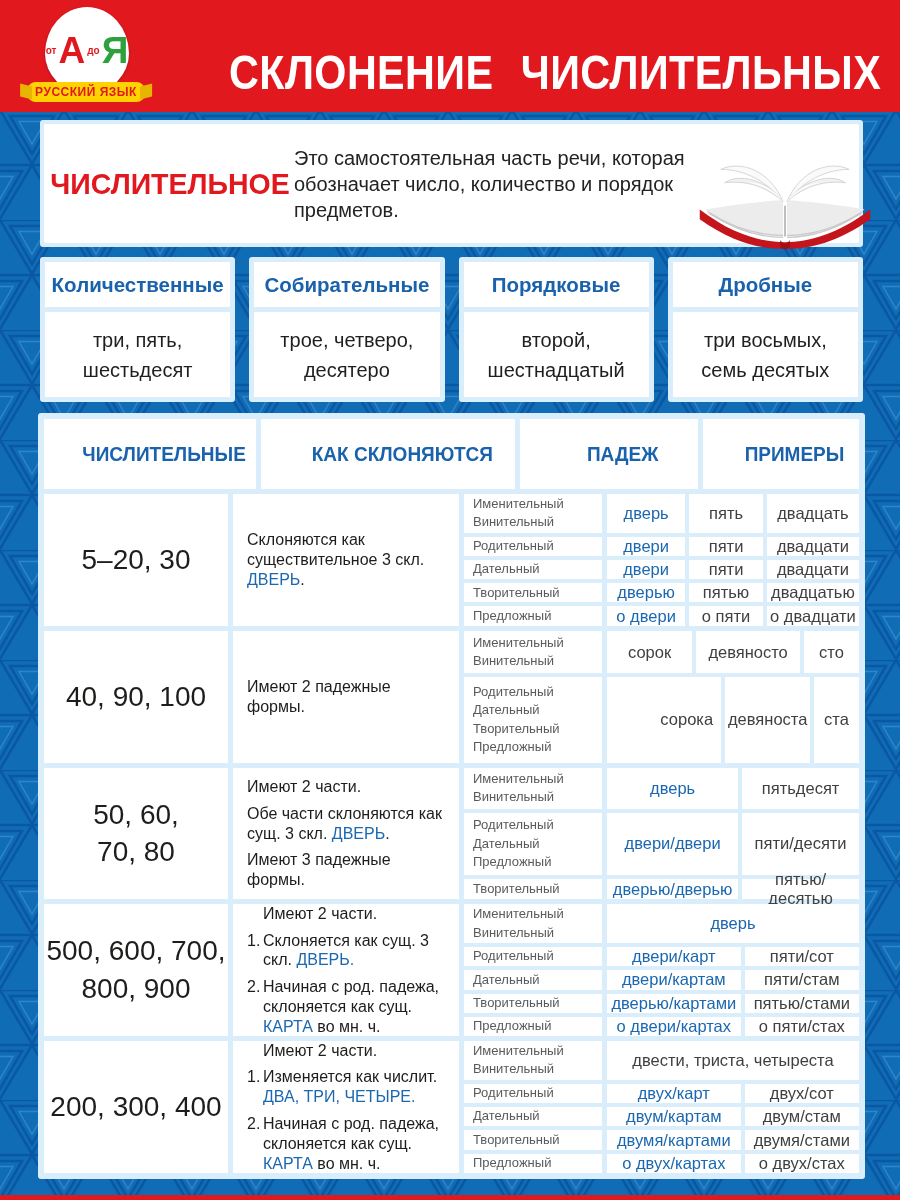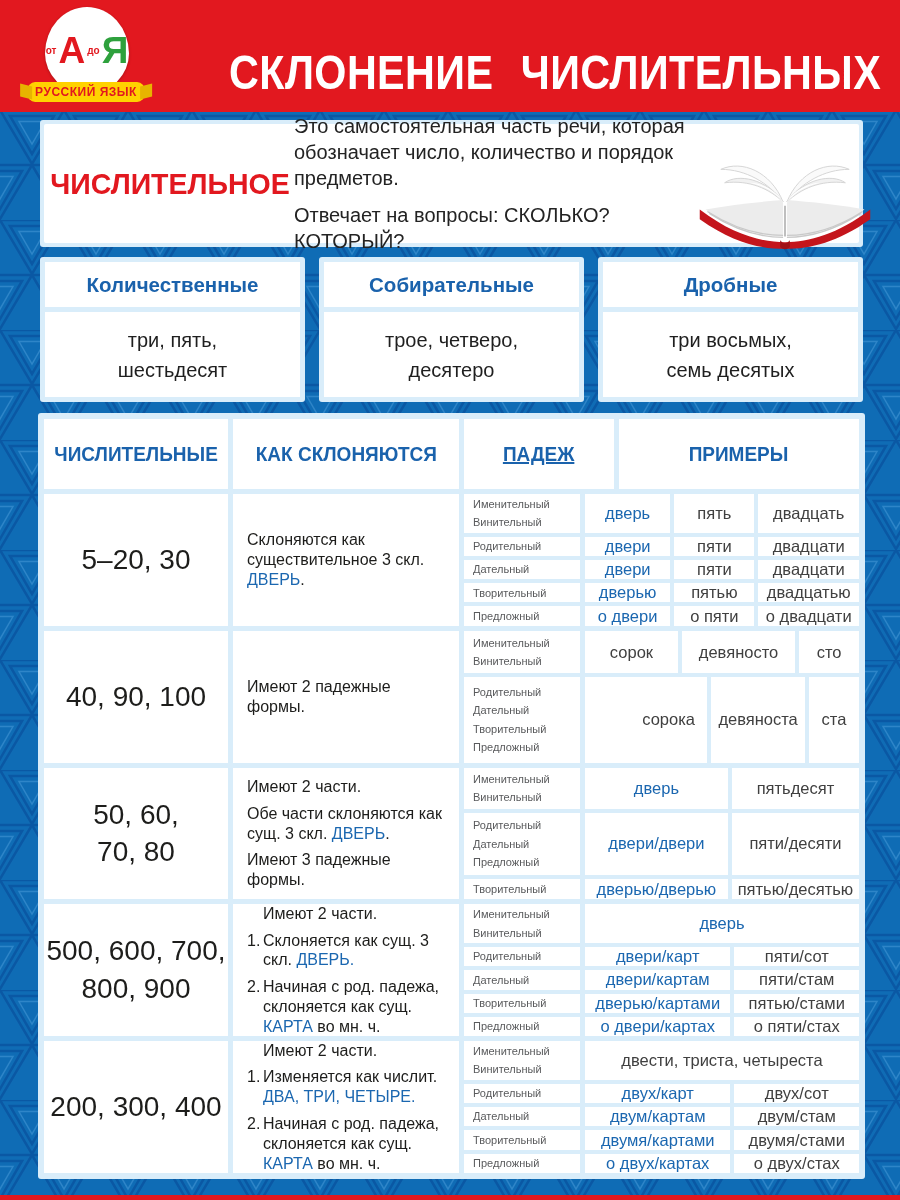--- a/index.html
+++ b/index.html
@@ -52,39 +52,39 @@
   .cat-h{background:#fff;height:45px;flex:none;display:flex;align-items:center;justify-content:center;
     color:#1a62ac;font-weight:bold;font-size:20.5px;}
   .cat-b{background:#fff;flex:1;display:flex;align-items:center;justify-content:center;text-align:center;
     font-size:20px;color:#1f1f1f;line-height:1.5;white-space:pre-line;}
 
   
   .dtable{position:absolute;left:38px;top:413px;width:827px;height:766px;background:#d9edfa;
     border-radius:3px;padding:6px;box-sizing:border-box;display:flex;flex-direction:column;gap:5px;z-index:3;}
   .thead{display:flex;gap:5px;height:70px;flex:none;}
   .th{background:#fff;display:flex;align-items:center;justify-content:center;color:#1a62ac;
-    font-weight:bold;font-size:20px;}
+    font-weight:bold;font-size:20px;padding-left:28px;}
   .th span{transform:scaleX(.95);white-space:nowrap;}
   .c1{width:184px;flex:none;}
   .c2{width:226px;flex:none;}
-  .c3{width:150px;flex:none;text-decoration:underline;}
+  .c3{width:150px;flex:none;}
   .c4{flex:1;}
   .trow{display:flex;gap:5px;flex:1;min-height:0;}
   .cell-num{width:184px;flex:none;background:#fff;display:flex;align-items:center;justify-content:center;
     text-align:center;font-size:28px;color:#1d1d1b;white-space:pre-line;line-height:1.35;}
   .cell-how{width:226px;flex:none;background:#fff;display:flex;flex-direction:column;justify-content:center;
     padding:8px 8px 8px 14px;box-sizing:border-box;font-size:16px;color:#1d1d1b;line-height:1.24;gap:7px;}
   .how-p.ind{margin-left:16px;}
   .how-item{display:flex;}
   .how-num{width:16px;flex:none;}
   .accent{color:#1b67b0;}
   .cases{flex:1;display:flex;flex-direction:column;gap:4px;min-width:0;}
   .cgroup{display:flex;gap:5px;min-height:0;}
-  .cg-label{width:116px;flex:none;background:#fff;display:flex;flex-direction:column;justify-content:center;
-    padding-left:9px;box-sizing:border-box;color:#595a5c;font-size:11px;line-height:18.5px;}
+  .cg-label{width:138px;flex:none;background:#fff;display:flex;flex-direction:column;justify-content:center;
+    padding-left:9px;box-sizing:border-box;color:#595a5c;font-size:13px;line-height:18.5px;}
   .cg-cells{flex:1;display:flex;gap:4px;min-width:0;}
   .cg-cell{background:#fff;display:flex;align-items:center;justify-content:center;font-size:16.5px;
     color:#404040;min-width:0;text-align:center;padding:0 2px;box-sizing:border-box;}
   .cg-cell.accent{color:#1b67b0;}
 </style>
 </head>
 <body>
 
 <svg class="bg-pattern" xmlns="http://www.w3.org/2000/svg" width="900" height="1200">
   <defs>
@@ -123,21 +123,20 @@
 
 <div class="title-wrap">
   <div class="title">СКЛОНЕНИЕ ЧИСЛИТЕЛЬНЫХ</div>
 </div>
 
 <div class="def-box">
   <div class="def-inner">
     <div class="def-term">ЧИСЛИТЕЛЬНОЕ</div>
     <div class="def-text">
       <div class="p1">Это самостоятельная часть речи, которая обозначает число, количество и порядок предметов.</div>
-      <div class="p2">Отвечает на вопросы: СКОЛЬКО? КОТОРЫЙ?</div>
     </div>
   </div>
 </div>
 
 <svg class="book" xmlns="http://www.w3.org/2000/svg" viewBox="0 0 190 100">
   <path d="M6 60 C40 86 70 94 95 94 C120 94 150 86 184 60 L184 70 C150 94 122 101 95 101 C68 101 40 94 6 70 Z" fill="#c4151c"></path>
   <path d="M90 92 Q95 99 100 92 L100 99 Q95 104 90 99 Z" fill="#a01016"></path>
   <path d="M12 60 C40 80 70 88 93 88 L93 50 C68 52 38 55 12 60 Z" fill="#ececec"></path>
   <path d="M178 60 C150 80 120 88 97 88 L97 50 C122 52 152 55 178 60 Z" fill="#ececec"></path>
   <g stroke="#c9c9c9" stroke-width="1.4" fill="none">
@@ -159,20 +158,25 @@
       <div class="cat-h">Количественные</div>
       <div class="cat-b">три, пять,
 шестьдесят</div>
     </div>
     <div class="cat">
       <div class="cat-h">Собирательные</div>
       <div class="cat-b">трое, четверо,
 десятеро</div>
     </div>
     <div class="cat">
+      <div class="cat-h">Порядковые</div>
+      <div class="cat-b">второй,
+шестнадцатый</div>
+    </div>
+    <div class="cat">
       <div class="cat-h">Дробные</div>
       <div class="cat-b">три восьмых,
 семь десятых</div>
     </div>
   </div>
 
 <div class="dtable">
   <div class="thead">
     <div class="th c1">
         <span>ЧИСЛИТЕЛЬНЫЕ</span>

